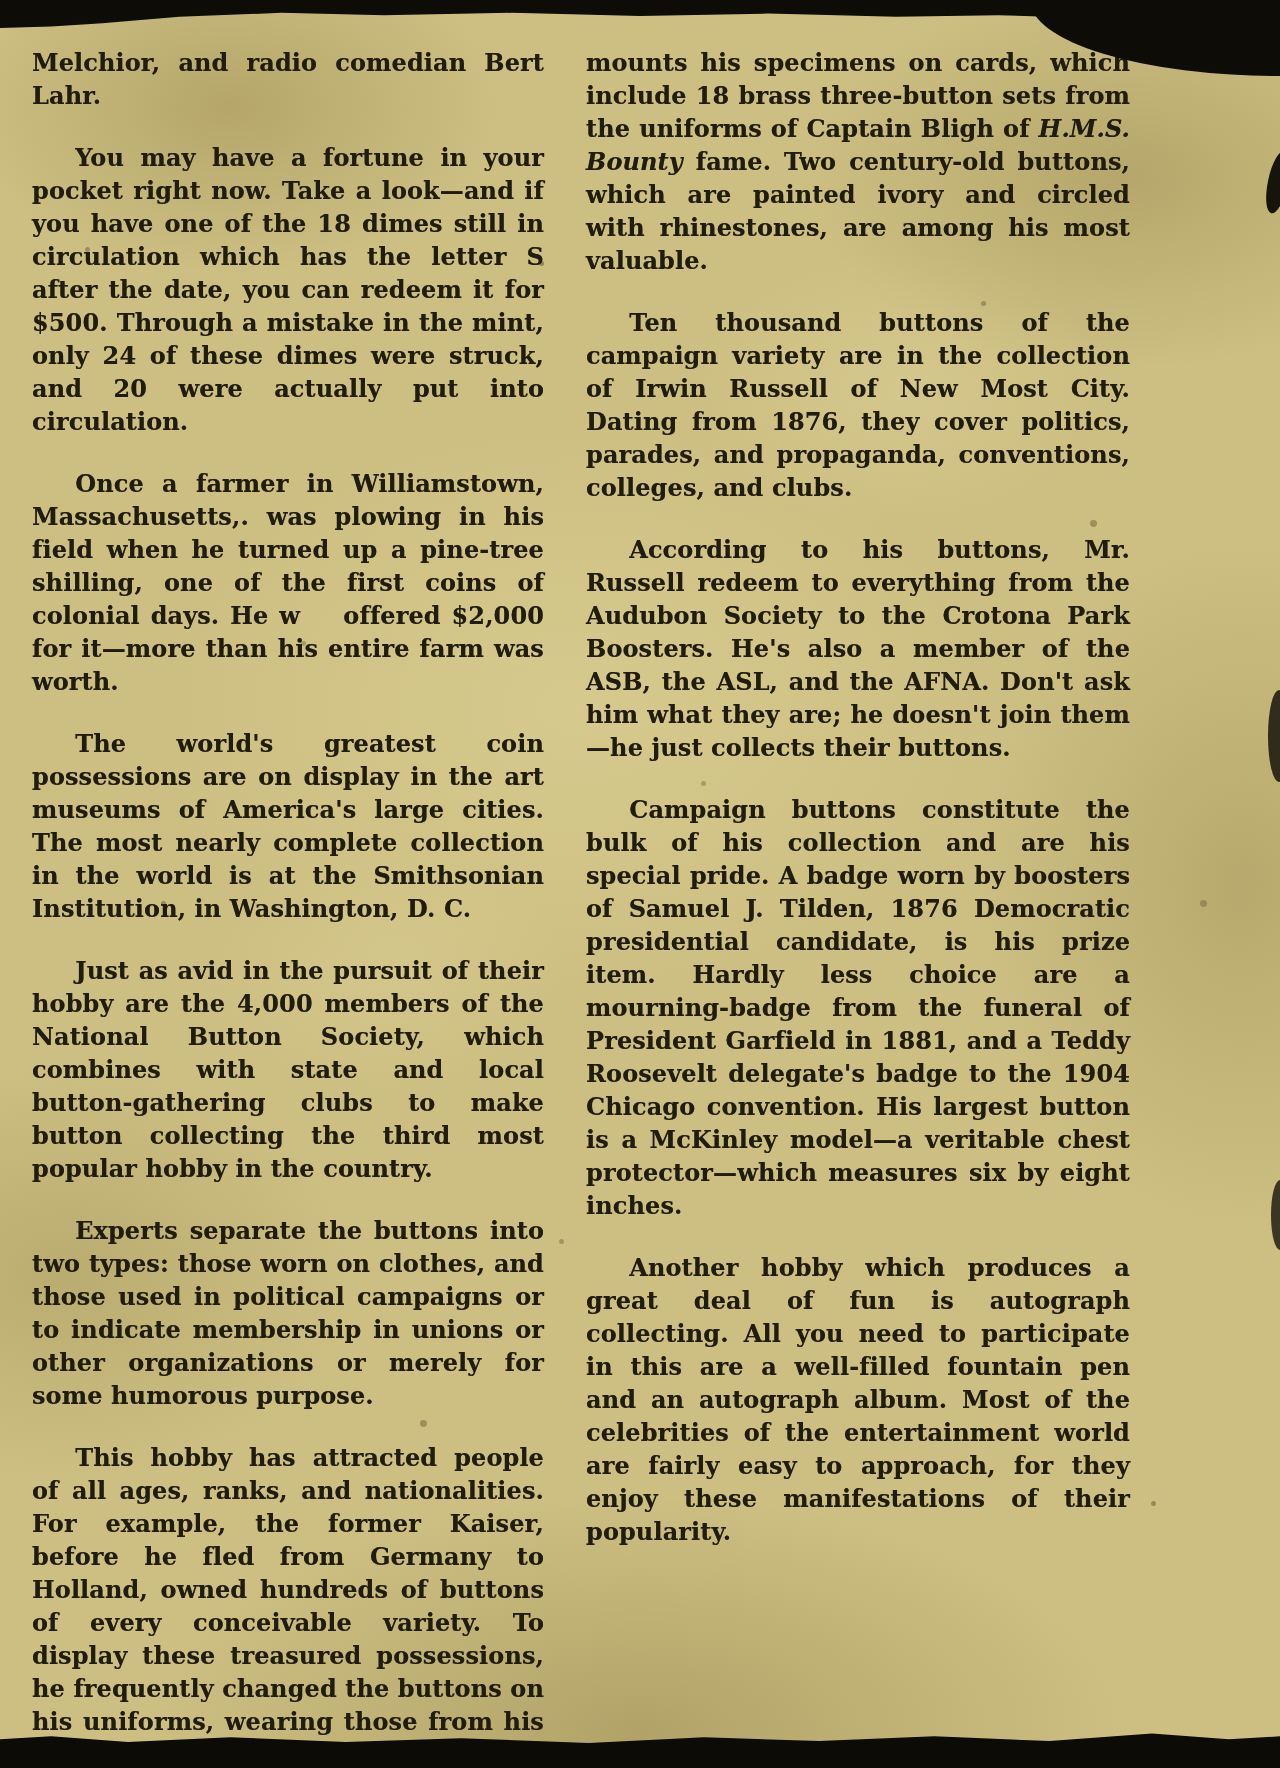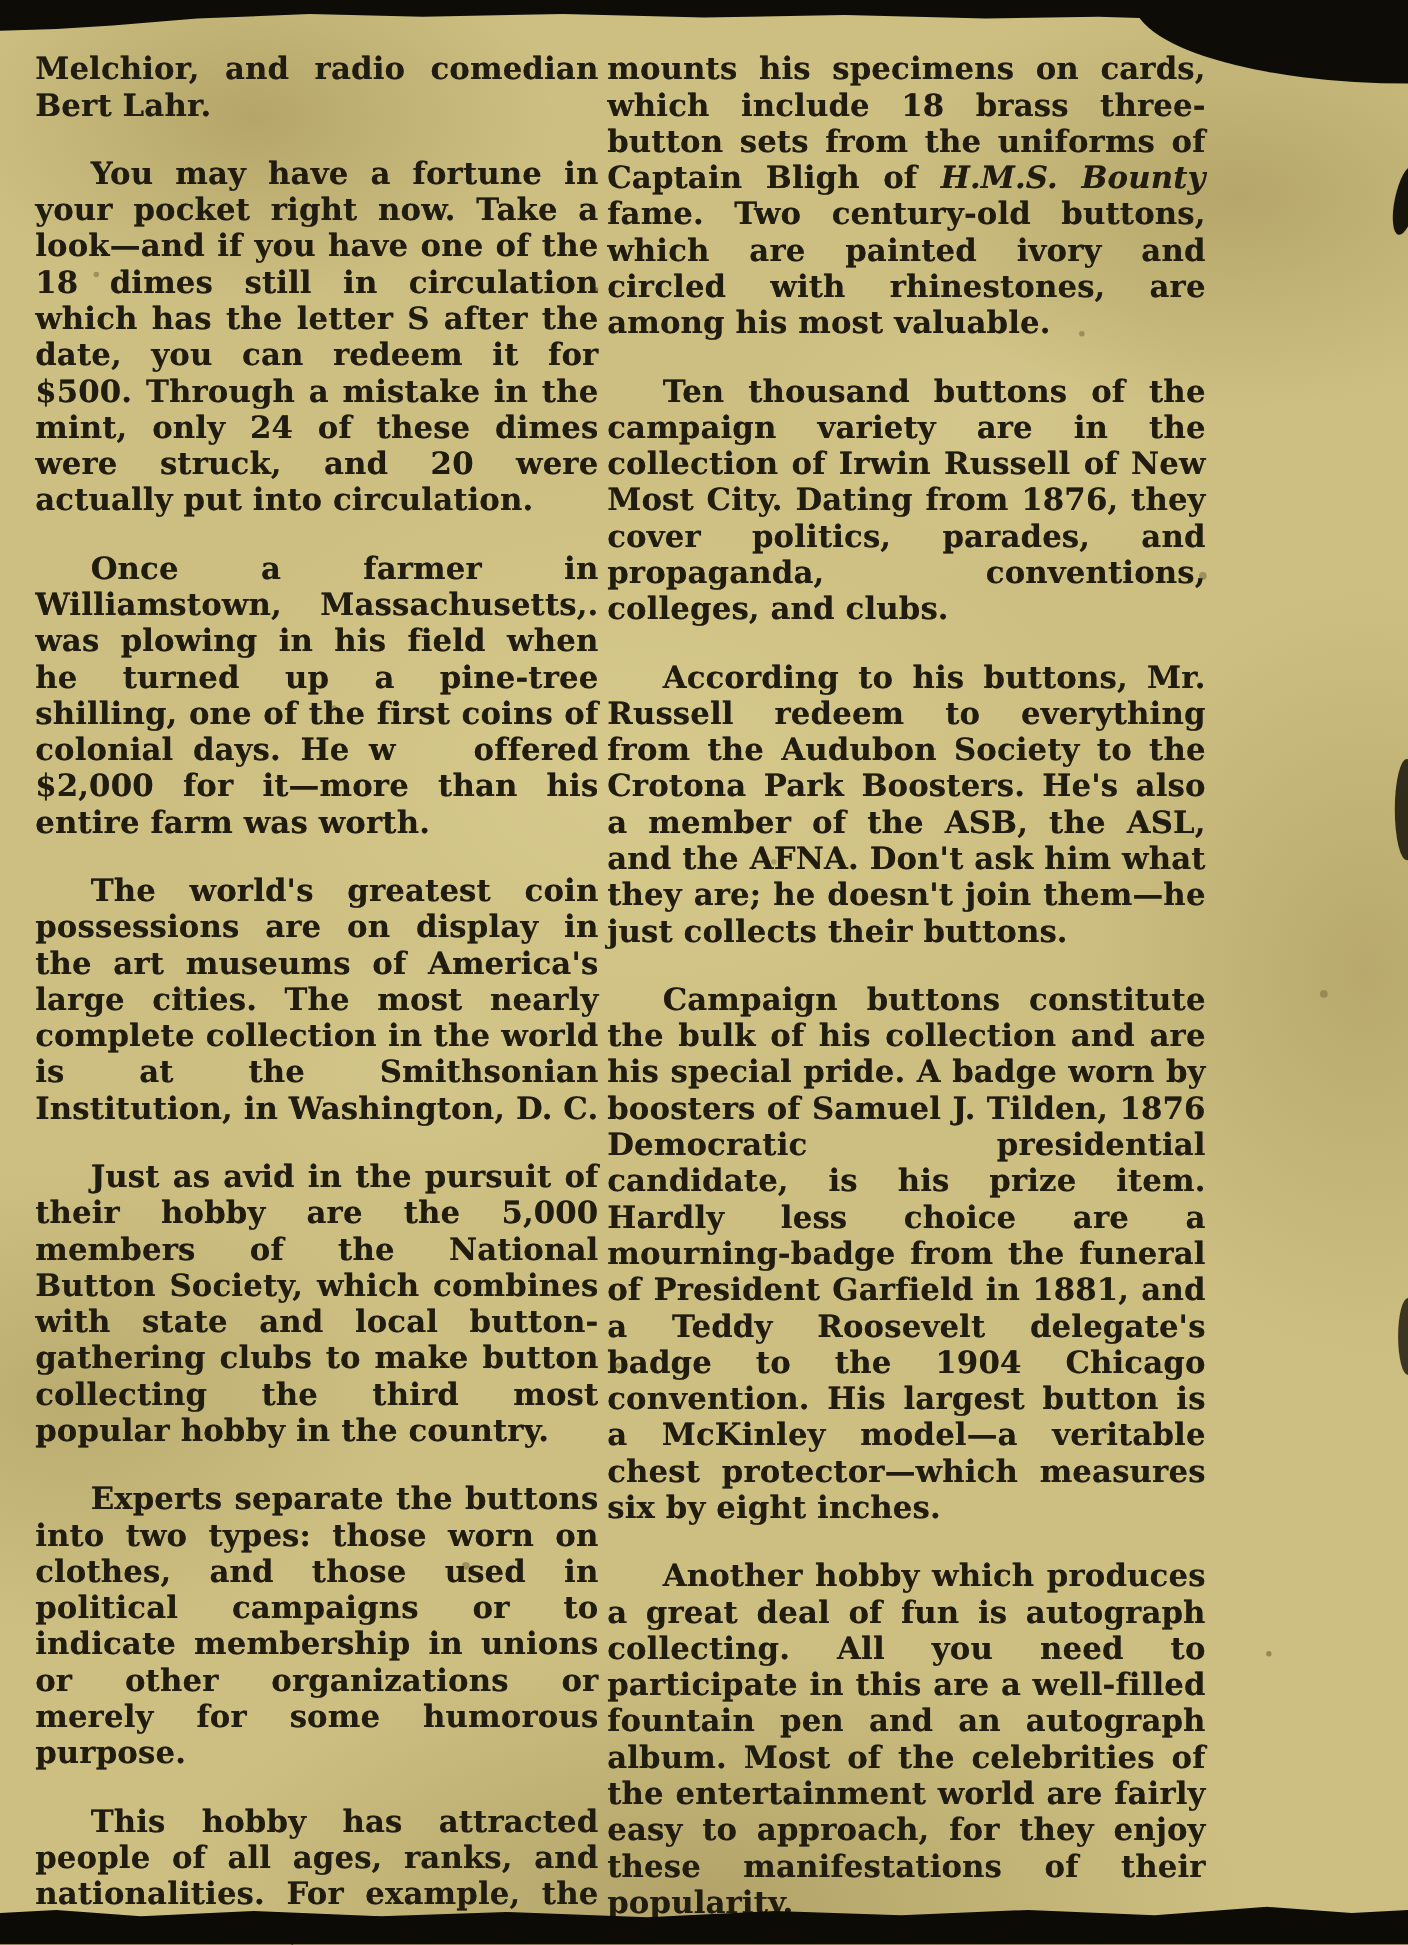--- a/index.html
+++ b/index.html
@@ -51,24 +51,24 @@
       86px 248px 0 1px rgba(70,58,26,.35),
       560px 1240px 0 1px rgba(70,58,26,.32);
   }
   
   .col {
     position: absolute;
     top: 46px;
     color: #201c10;
   }
   .col-left  { left: 32px;  width: 512px; }
-  .col-right { left: 552px; width: 544px; }
+  .col-right { left: 586px; width: 544px; }
   .para {
     margin: 0 0 29px 0;
-    font-size: 28px;
+    font-size: 24px;
     line-height: 33px;
     font-weight: 700;
     text-align: justify;
     text-indent: 1.8em;
     letter-spacing: 0.1px;
     text-shadow: 0 0 0.5px rgba(32,28,16,.55);
   }
   .para.no-indent { text-indent: 0; }
   .ital { font-style: italic; font-weight: 700; }
   
@@ -110,21 +110,21 @@
 <main class="page">
 
   <div class="stains"></div>
   <div class="specks"></div>
 
   <section class="col col-left">
     <p class="para no-indent">Melchior, and radio comedian Bert Lahr.</p>
     <p class="para">You may have a fortune in your pocket right now. Take a look—and if you have one of the 18 dimes still in circulation which has the letter S after the date, you can redeem it for $500. Through a mistake in the mint, only 24 of these dimes were struck, and 20 were actually put into circulation.</p>
     <p class="para">Once a farmer in Williamstown, Massachusetts,. was plowing in his field when he turned up a pine-tree shilling, one of the first coins of colonial days. He w&nbsp;&nbsp;&nbsp;&nbsp;offered $2,000 for it—more than his entire farm was worth.</p>
     <p class="para">The world's greatest coin possessions are on display in the art museums of America's large cities. The most nearly complete collection in the world is at the Smithsonian Institution, in Washington, D. C.</p>
-    <p class="para">Just as avid in the pursuit of their hobby are the 5,000 members of the National Button Society, which combines with state and local button-gathering clubs to make button collecting the third most popular hobby in the country.</p>
+    <p class="para">Just as avid in the pursuit of their hobby are the 4,000 members of the National Button Society, which combines with state and local button-gathering clubs to make button collecting the third most popular hobby in the country.</p>
     <p class="para">Experts separate the buttons into two types: those worn on clothes, and those used in political campaigns or to indicate membership in unions or other organizations or merely for some humorous purpose.</p>
     <p class="para">This hobby has attracted people of all ages, ranks, and nationalities. For example, the former Kaiser, before he fled from Germany to Holland, owned hundreds of buttons of every conceivable variety. To display these treasured possessions, he frequently changed the buttons on his uniforms, wearing those from his collection.</p>
     <p class="para">In the collection of Warren R. DuBois of Los Angeles are more than 1,000,000 buttons of the wearing-apparel variety. He</p>
   </section>
 
   <section class="col col-right">
     <p class="para no-indent"><span>mounts his specimens on cards, which include 18 brass three-button sets from the uniforms of Captain Bligh of </span><em class="ital">H.M.S. Bounty</em><span> fame. Two century-old buttons, which are painted ivory and circled with rhinestones, are among his most valuable.</span></p>
     <p class="para">Ten thousand buttons of the campaign variety are in the collection of Irwin Russell of New Most City. Dating from 1876, they cover politics, parades, and propaganda, conventions, colleges, and clubs.</p>
     <p class="para">According to his buttons, Mr. Russell redeem to everything from the Audubon Society to the Crotona Park Boosters. He's also a member of the ASB, the ASL, and the AFNA. Don't ask him what they are; he doesn't join them—he just collects their buttons.</p>
     <p class="para">Campaign buttons constitute the bulk of his collection and are his special pride. A badge worn by boosters of Samuel J. Tilden, 1876 Democratic presidential candidate, is his prize item. Hardly less choice are a mourning-badge from the funeral of President Garfield in 1881, and a Teddy Roosevelt delegate's badge to the 1904 Chicago convention. His largest button is a McKinley model—a veritable chest protector—which measures six by eight inches.</p>

